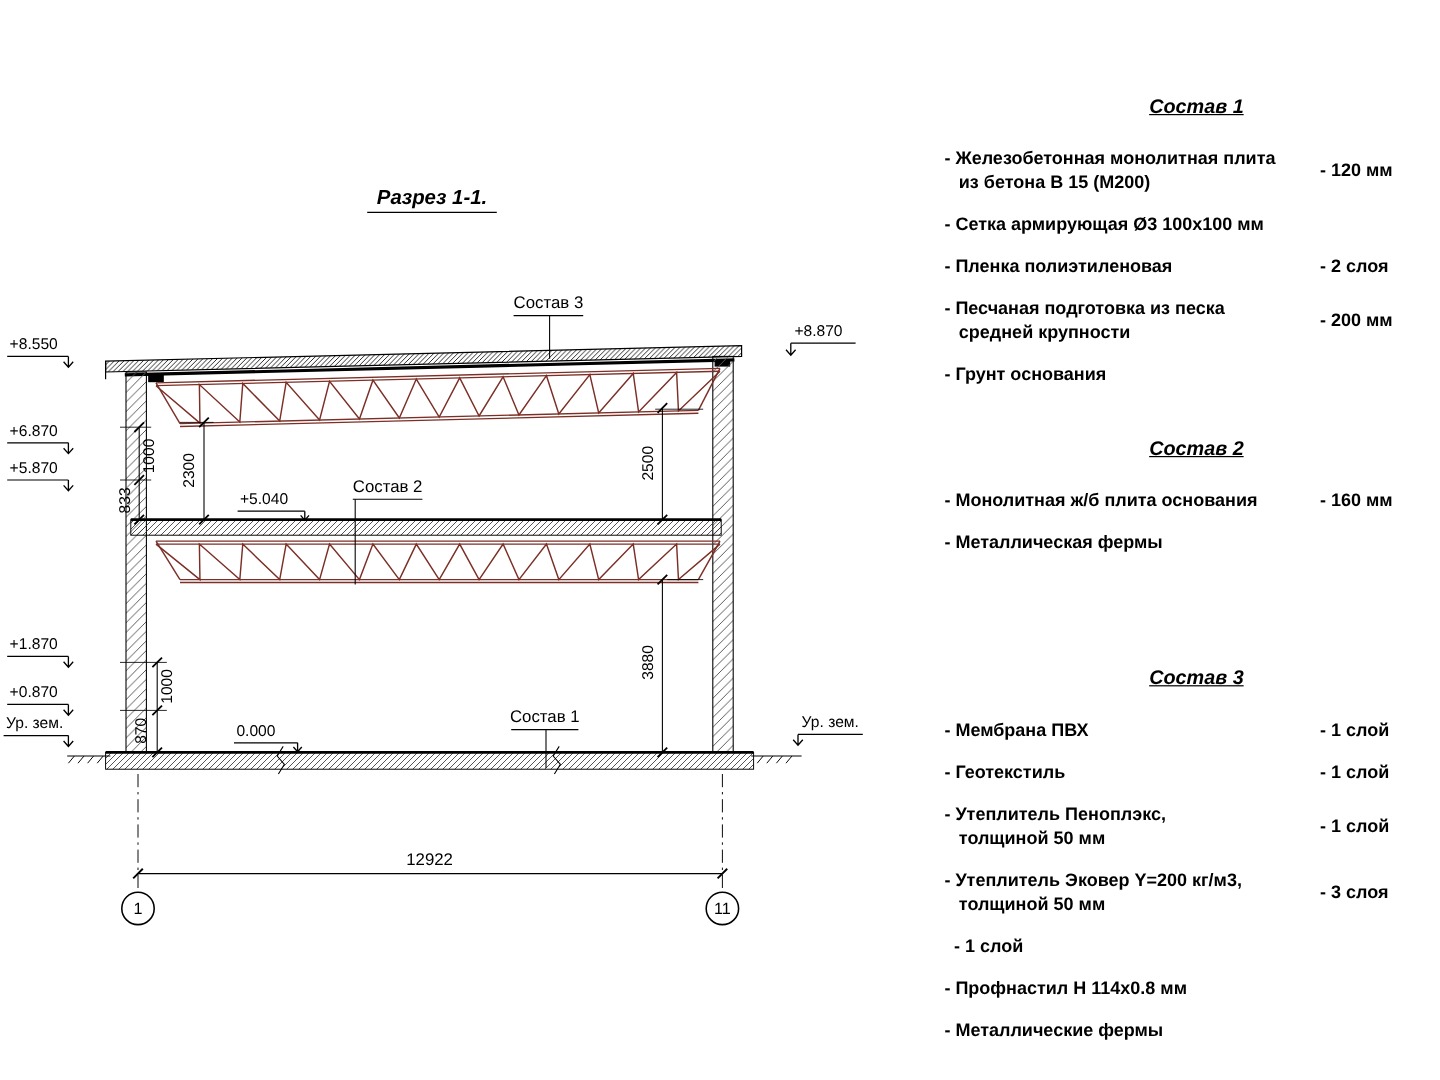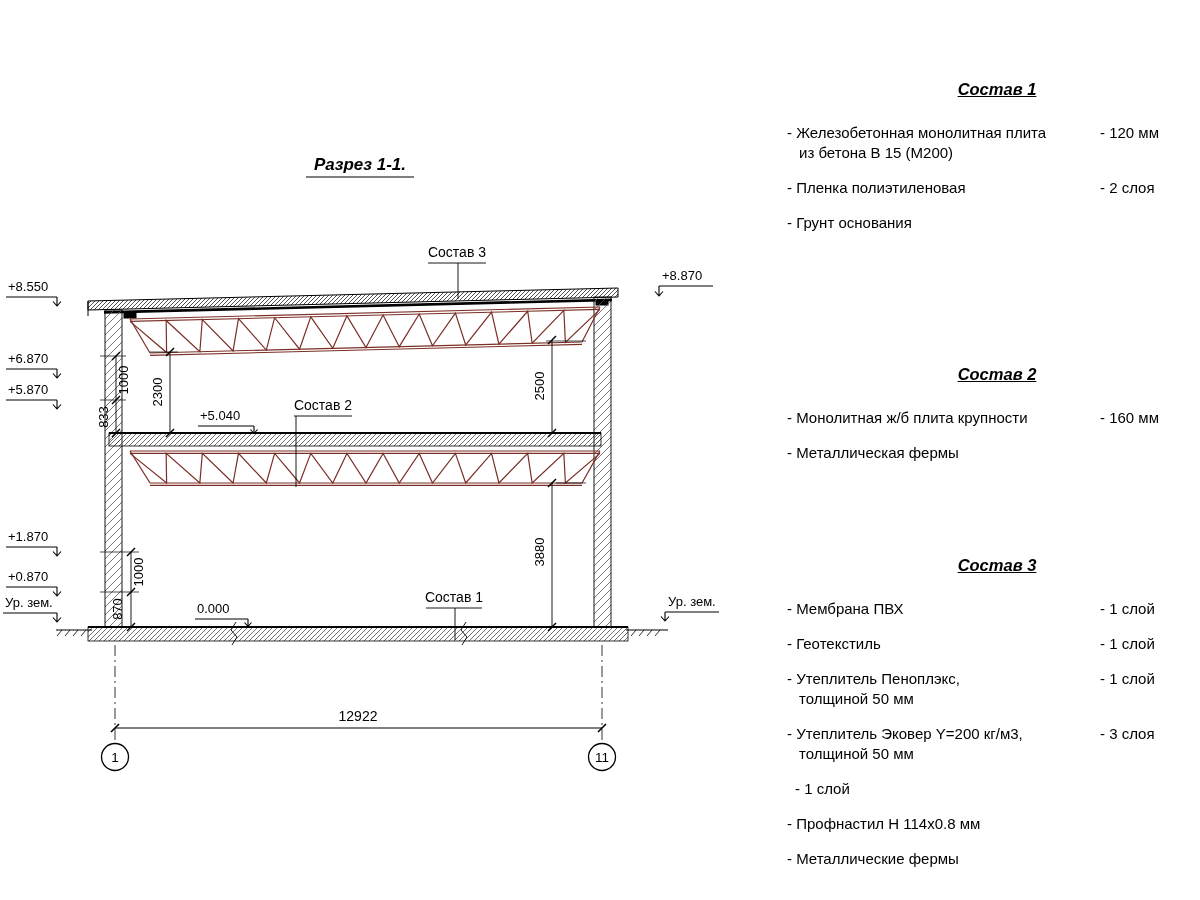--- a/index.html
+++ b/index.html
@@ -4,22 +4,22 @@
 <style>
   html,body{margin:0;padding:0;background:#fff;}
   body{font-family:"Liberation Sans",sans-serif;color:#000;}
   .canvas{position:relative;width:1200px;height:900px;background:#ffffff;overflow:hidden;}
   .drawing{position:absolute;left:0;top:0;width:730px;height:900px;}
   .specs{position:absolute;left:735px;top:0;width:445px;height:900px;font-size:15px;}
   .spec{position:absolute;left:0;width:100%;}
   .spec-heading{font-style:italic;font-weight:bold;font-size:16.5px;text-decoration:underline;
     text-align:center;width:300px;margin:0 0 24px 112px;}
   .spec-items{padding-left:52px;}
-  .spec-row{display:flex;align-items:flex-start;justify-content:space-between;
-    margin-bottom:15px;line-height:20px;}
+  .spec-row{display:flex;align-items:center;justify-content:space-between;
+    margin-bottom:15px;line-height:20px;font-weight:bold;}
   .spec-text{white-space:pre-line;max-width:330px;padding-left:12px;text-indent:-12px;}
   .spec-value{white-space:nowrap;min-width:80px;margin-left:8px;text-align:left;}
   svg text{font-family:"Liberation Sans",sans-serif;}
 </style>
 </head>
 <body>
 
 <div class="canvas">
 
   <svg class="drawing" viewBox="0 0 730 900" width="730" height="900">
@@ -242,35 +242,44 @@
 
     <section class="spec" style="top:80px">
       <h3 class="spec-heading">Состав 1</h3>
       <div class="spec-items">
         <div class="spec-row">
           <div class="spec-text">- Железобетонная монолитная плита
 из бетона В 15 (М200)</div>
           <div class="spec-value">- 120 мм</div>
         </div>
         <div class="spec-row">
+          <div class="spec-text">- Сетка армирующая Ø3 100х100 мм</div>
+          <div class="spec-value"></div>
+        </div>
+        <div class="spec-row">
           <div class="spec-text">- Пленка полиэтиленовая</div>
           <div class="spec-value">- 2 слоя</div>
+        </div>
+        <div class="spec-row">
+          <div class="spec-text">- Песчаная подготовка из песка
+средней крупности</div>
+          <div class="spec-value">- 200 мм</div>
         </div>
         <div class="spec-row">
           <div class="spec-text">- Грунт основания</div>
           <div class="spec-value"></div>
         </div>
       </div>
     </section>
 
     <section class="spec" style="top:365px">
       <h3 class="spec-heading">Состав 2</h3>
       <div class="spec-items">
         <div class="spec-row">
-          <div class="spec-text">- Монолитная ж/б плита крупности</div>
+          <div class="spec-text">- Монолитная ж/б плита основания</div>
           <div class="spec-value">- 160 мм</div>
         </div>
         <div class="spec-row">
           <div class="spec-text">- Металлическая фермы</div>
           <div class="spec-value"></div>
         </div>
       </div>
     </section>
 
     <section class="spec" style="top:556px">

